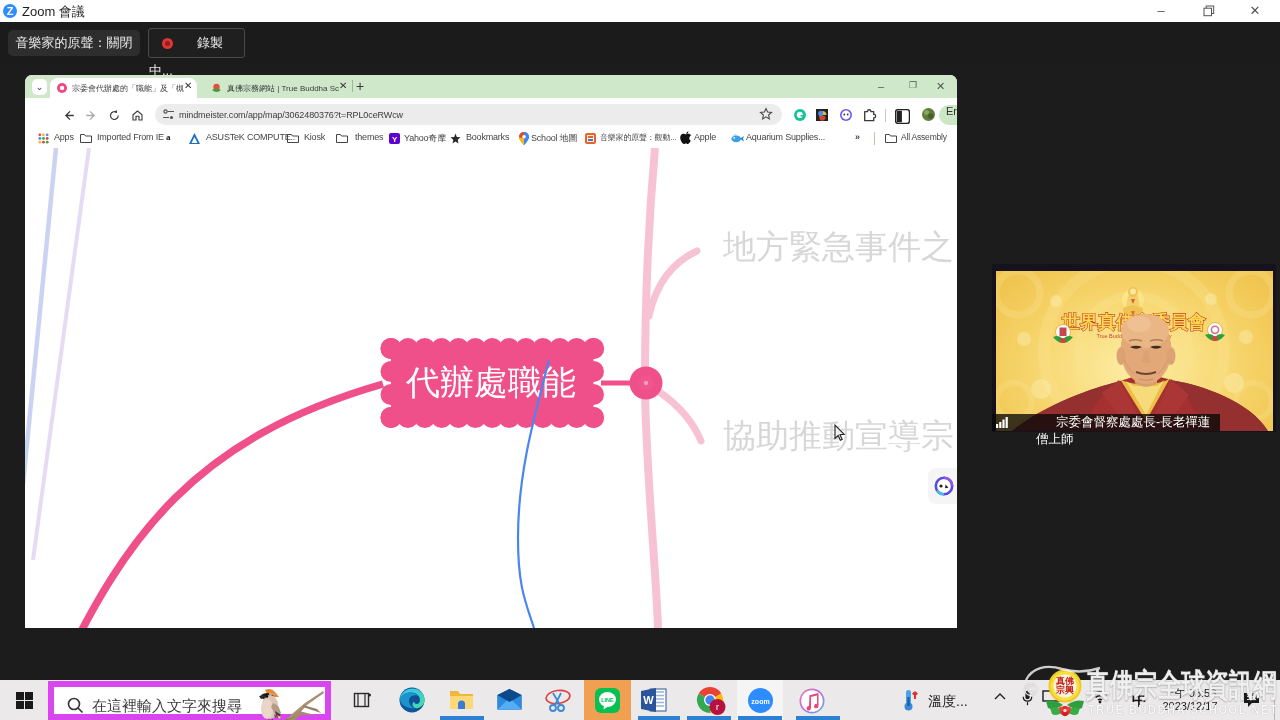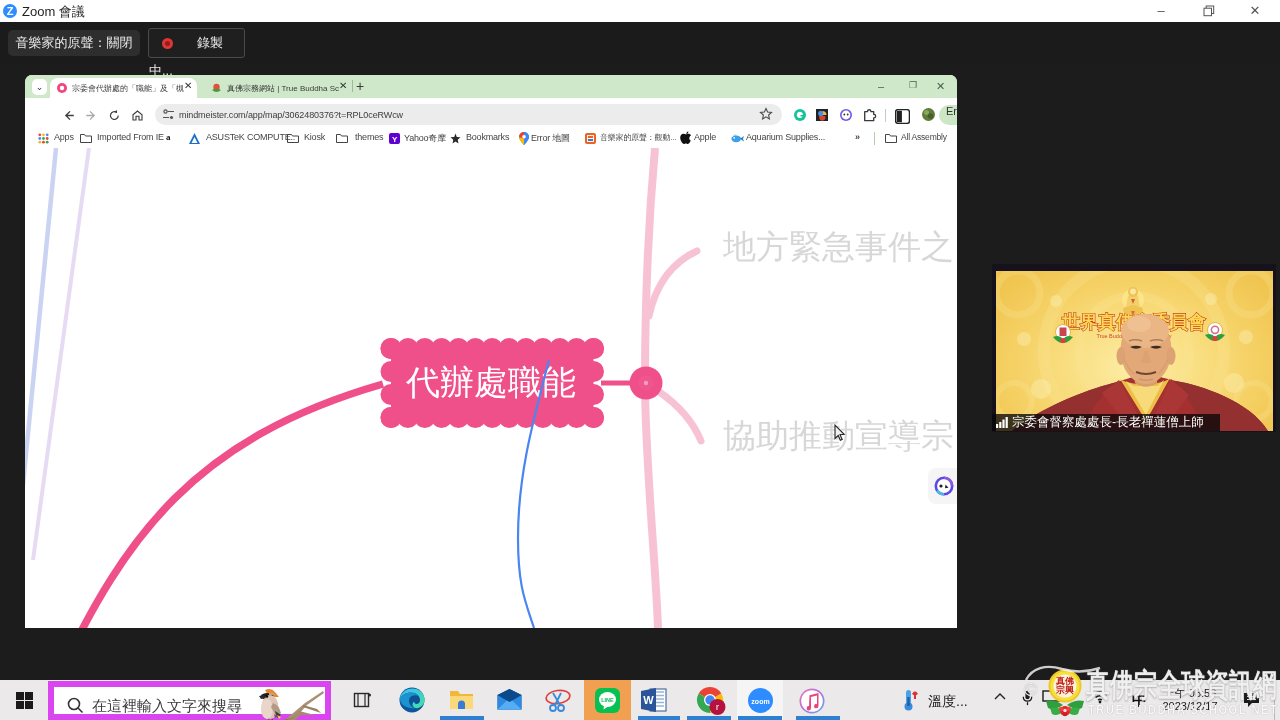--- a/index.html
+++ b/index.html
@@ -35,21 +35,21 @@
 #urltxt { position:absolute; left:24px; top:6px; font-size:9px; color:#3c3c3c; letter-spacing:-0.1px; }
 #errpill { position:absolute; left:886px; top:7px; width:46px; height:20px; background:#cbe7c6; border-radius:10px; color:#333; font-size:11px; }
 #bkmrow { position:absolute; left:0; top:52px; width:932px; height:21px; background:#fff; }
 .bk { position:absolute; top:5px; font-size:9px; color:#454545; white-space:nowrap; letter-spacing:-0.2px; }
 #content { position:absolute; left:0; top:73px; width:932px; height:480px; background:#fff; overflow:hidden; }
 
 
 #video { position:absolute; left:992px; top:264px; width:284px; height:168px; background:#15121e; }
 #vyellow { position:absolute; left:4px; top:7px; width:277px; height:160px; overflow:hidden;
   background:radial-gradient(ellipse 175px 125px at 50% 60%, #fdeda6 0%, #f9de81 38%, #f5d165 68%, #f0c44f 100%); }
-#vcaption { position:absolute; left:0px; top:150px; width:228px; height:17px; background:rgba(8,8,8,0.78); color:#fff; font-size:12.5px; line-height:17px; }
+#vcaption { position:absolute; left:0px; top:150px; width:228px; height:17px; background:rgba(8,8,8,0.78); color:#fff; font-size:12.5px; line-height:17px;padding-left:44px; }
 
 
 #taskbar { position:absolute; left:0; top:680px; width:1280px; height:40px; background:#ebe9ea; }
 #searchbox { position:absolute; left:48px; top:1px; width:283px; height:39px; background:#fff; border:6px solid #d946ef; }
 #searchtxt { position:absolute; left:38px; top:10px; font-size:15px; color:#3c3c3c; }
 .tbtile { position:absolute; top:0; }
 .bluebar { position:absolute; top:36px; height:4px; background:#2e80d2; }
 #traytxt { position:absolute; font-size:14px; color:#222; }
 .clock { position:absolute; font-size:11px; color:#1a1a1a; text-align:center; }
 
@@ -198,21 +198,21 @@
         <path d="M5.5 0.5 L6.8 4 L10.5 4.3 L7.7 6.7 L8.5 10.4 L5.5 8.4 L2.5 10.4 L3.3 6.7 L0.5 4.3 L4.2 4 Z" fill="#2a2a2a"></path>
       </svg>
     <div class="bk" style="left:441px;">Bookmarks</div>
     <svg class="bk" style="left:494px;top:5px;" width="10" height="13" viewBox="0 0 10 13">
         <path d="M5 0 A5 5 0 0 1 10 5 C10 8 5 13 5 13 C5 13 0 8 0 5 A5 5 0 0 1 5 0 Z" fill="#34a853"></path>
         <path d="M5 0 L5 13 C5 13 10 8 10 5 A5 5 0 0 0 5 0 Z" fill="#4285f4"></path>
         <path d="M0 5 C0 8 5 13 5 13 L5 6.5 Z" fill="#fbbc05"></path>
         <path d="M5 0 A5 5 0 0 0 0 5 L5 6.5 Z" fill="#ea4335"></path>
         <circle cx="5" cy="4.8" r="1.8" fill="#fff"></circle>
       </svg>
-    <div class="bk" style="left:506px;">Error 地圖</div>
+    <div class="bk" style="left:506px;">School 地圖</div>
     <svg class="bk" style="left:560px;top:6px;" width="11" height="11">
         <rect width="11" height="11" rx="2" fill="#e8632a"></rect>
         <rect x="2" y="2" width="7" height="7" fill="#fff" opacity="0.9"></rect>
         <rect x="3" y="3" width="5" height="2" fill="#e8632a"></rect>
         <rect x="3" y="6" width="5" height="2" fill="#3a7fc4"></rect>
       </svg>
     <div class="bk" style="left:575px;font-size:8px;">音樂家的原聲：觀動...</div>
     <svg class="bk" style="left:655px;top:4px;" width="12" height="14" viewBox="0 0 12 14">
         <path d="M6.3 3.2 C6.2 1.8 7.2 0.6 8.3 0.3 C8.5 1.6 7.6 2.9 6.3 3.2 Z" fill="#111"></path>
         <path d="M9.3 7.3 C9.3 5.8 10.2 4.9 11.2 4.3 C10.5 3.2 9.3 2.7 8.3 2.7 C7.1 2.7 6.6 3.3 5.8 3.3 C5 3.3 4.3 2.7 3.3 2.7 C1.8 2.7 0.2 4 0.2 6.6 C0.2 9.6 2.4 13 3.9 13 C4.7 13 4.9 12.5 5.9 12.5 C6.9 12.5 7.1 13 7.9 13 C9 13 10.3 11 10.8 9.6 C9.9 9.2 9.3 8.3 9.3 7.3 Z" fill="#111"></path>

